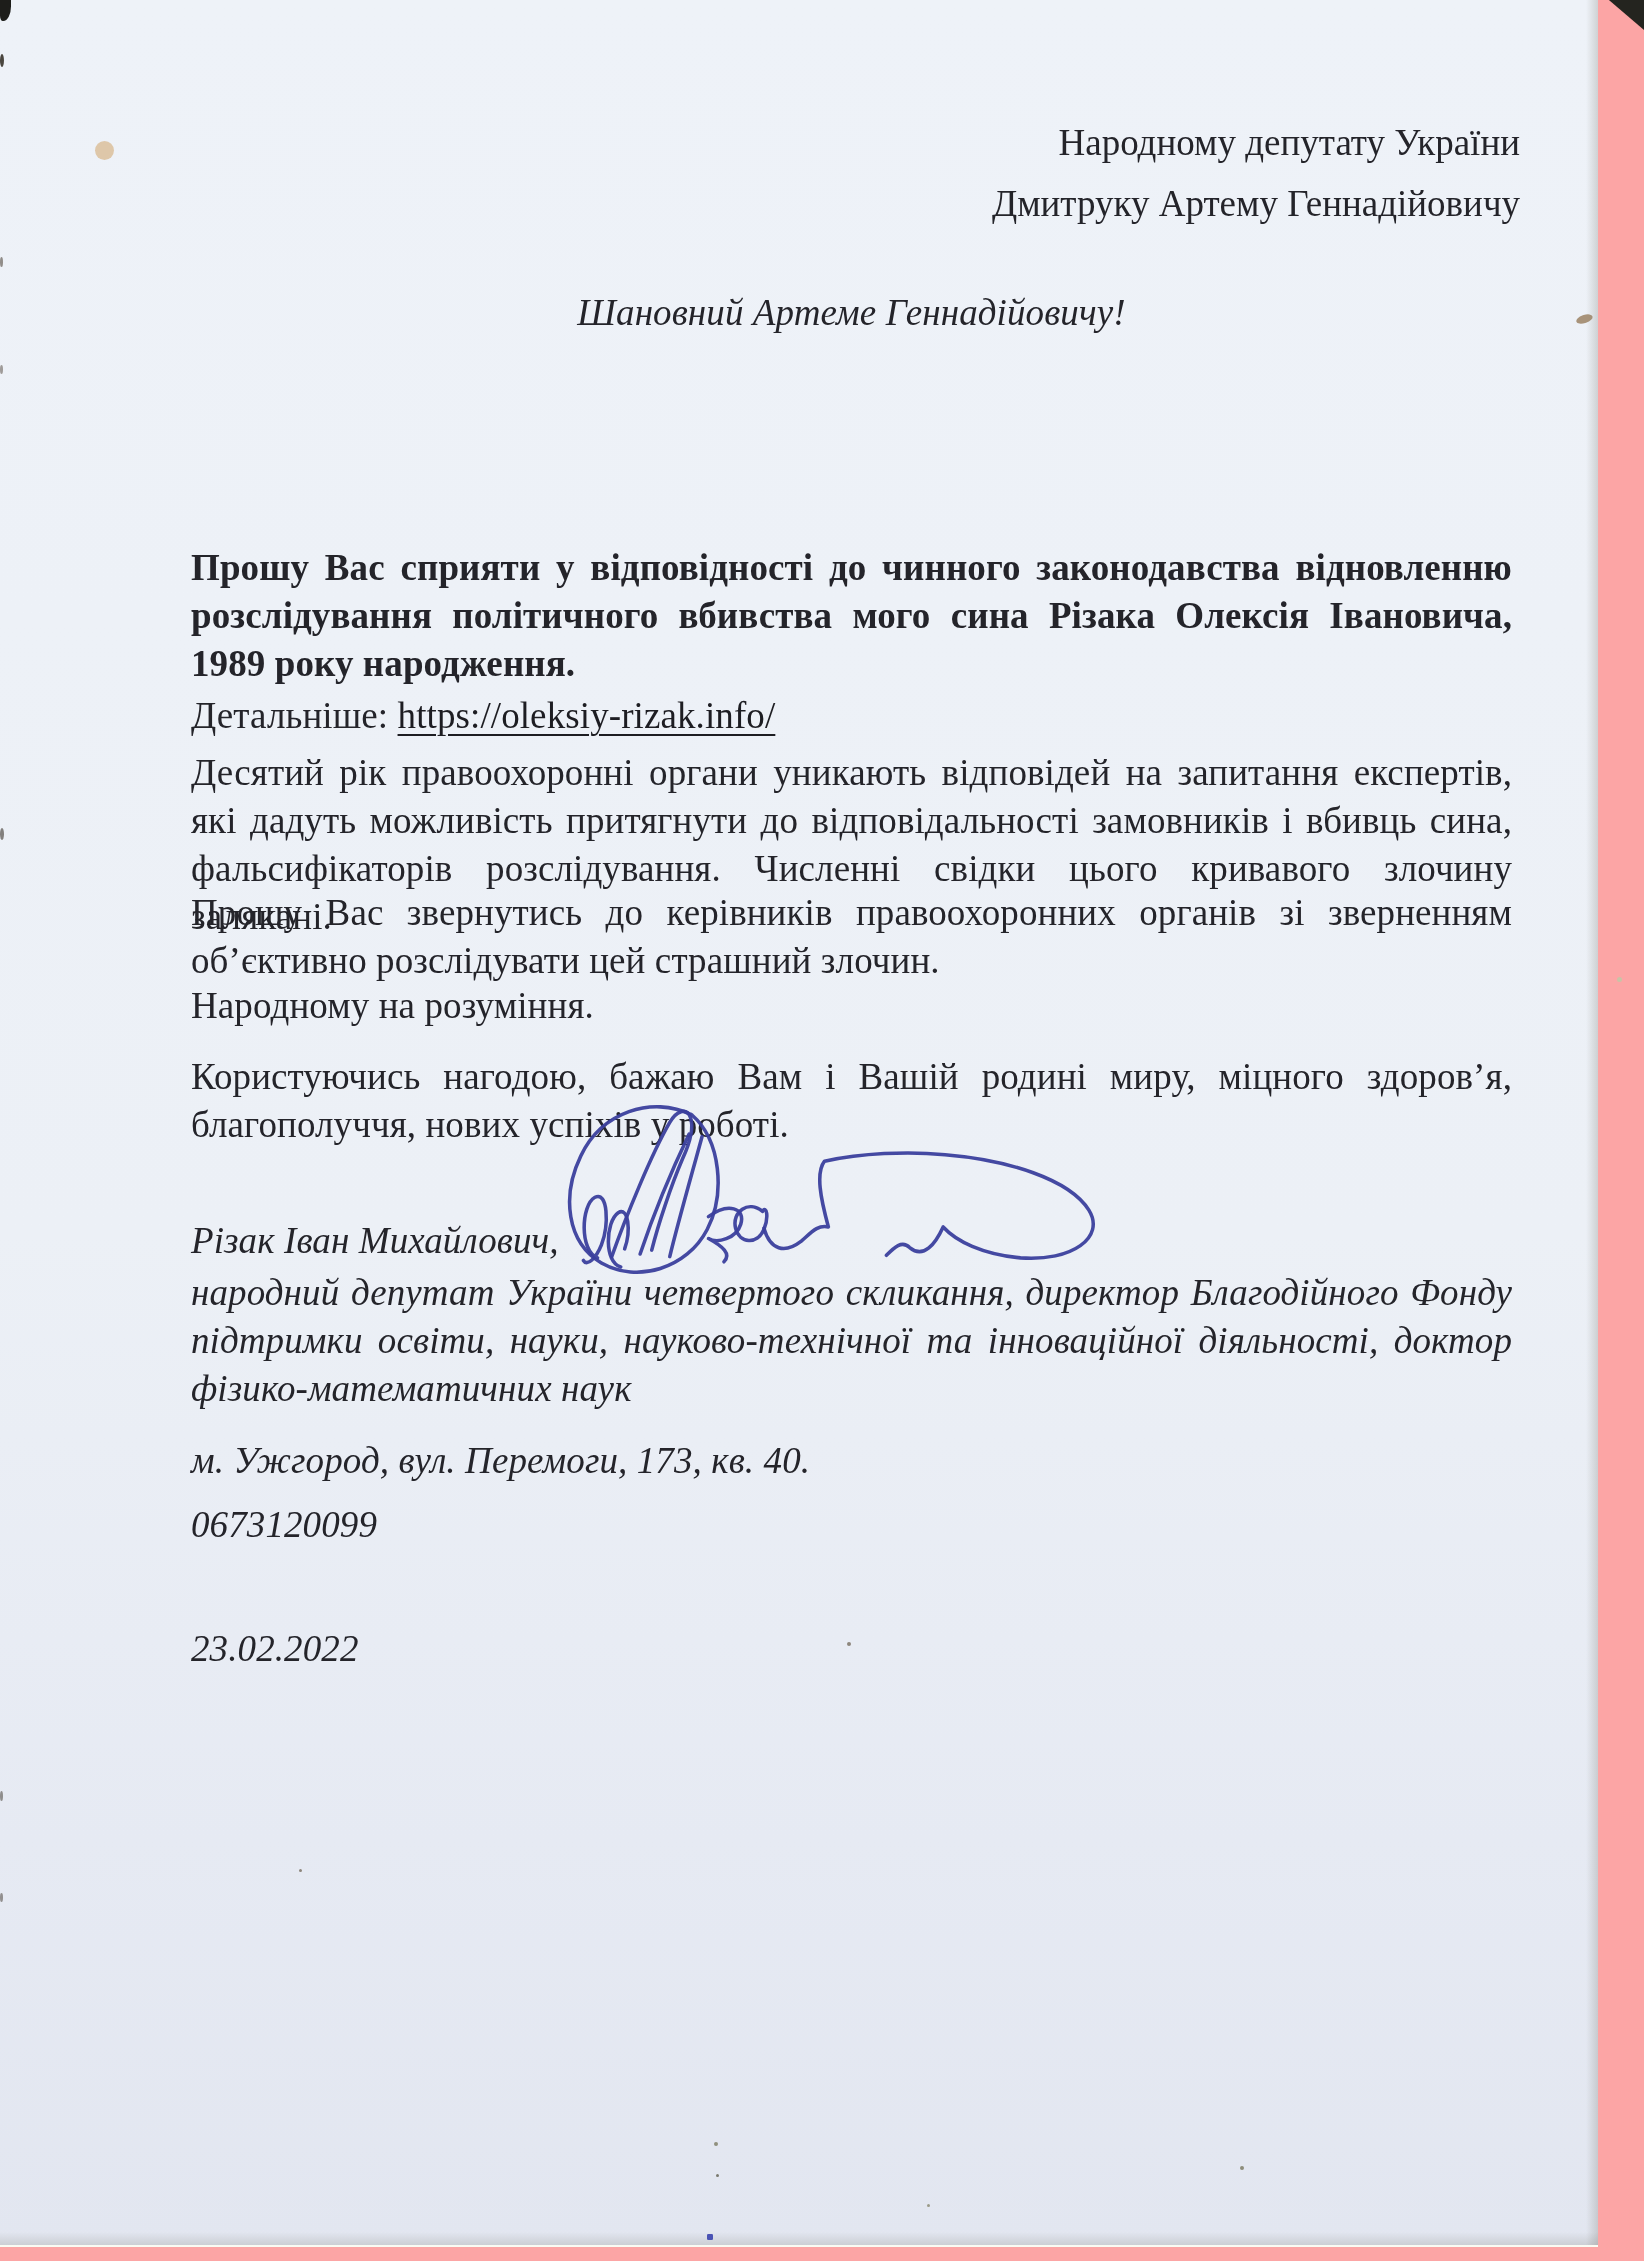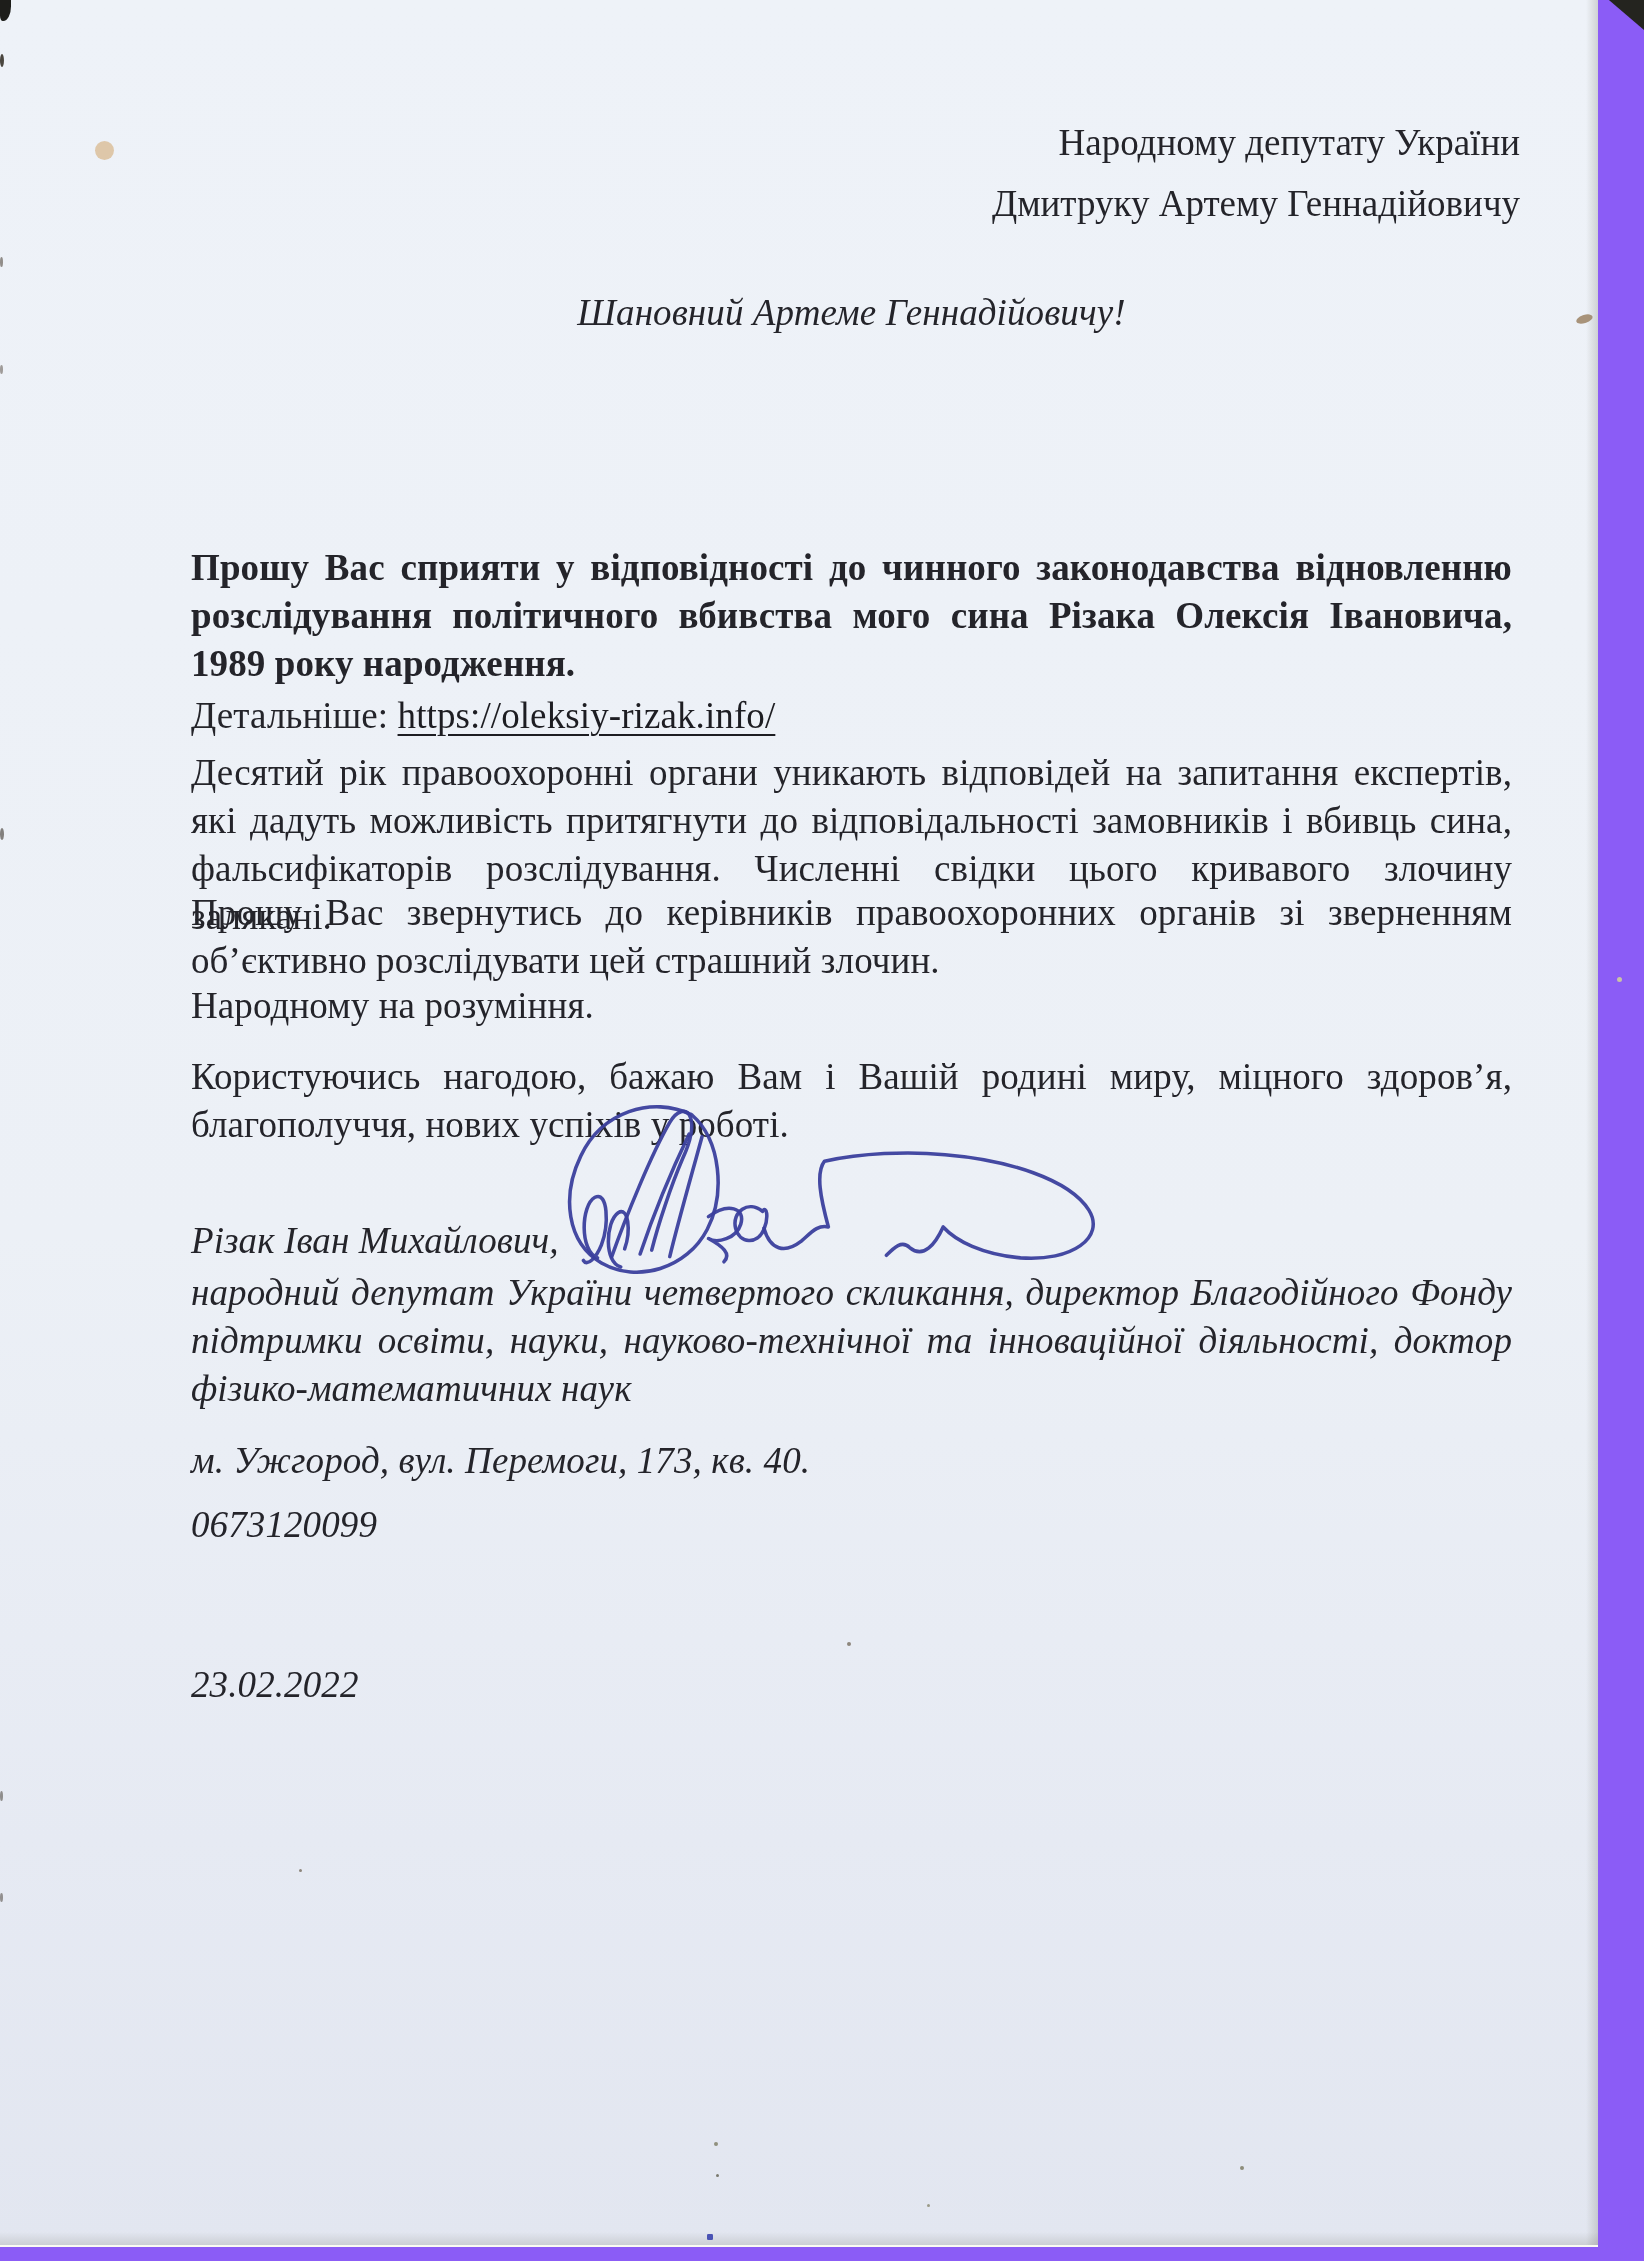--- a/index.html
+++ b/index.html
@@ -1,21 +1,21 @@
 <!DOCTYPE html>
 <html style="font-size:10.3px"><head>
 <meta charset="utf-8">
 <style>
   html,body { margin:0; padding:0; }
   body { background:#efefe2; }
 
   .scan {
     position:relative;
     width:1644px; height:2261px;
-    background:#8b5cf6;            
+    background:#fca5a5;            
     overflow:hidden;
     font-family:"Liberation Serif","DejaVu Serif",serif;
     color:#24242a;
   }
 
   
   .paper {
     position:absolute; left:0; top:0;
     width:1598px; height:2245px;
     background:linear-gradient(180deg,#eef2f8 0%,#ecf0f6 55%,#e6eaf3 82%,#e2e6f0 100%);
@@ -89,21 +89,21 @@
 
   <div class="tblock italic" style="top:1217px;">Різак Іван Михайлович,</div>
 
   <div class="tblock italic justify" style="top:1269px;">народний депутат  України четвертого скликання, директор Благодійного Фонду підтримки освіти, науки, науково-технічної та інноваційної діяльності, доктор фізико-математичних наук</div>
 
   <div class="tblock italic" style="top:1437px;">м. Ужгород, вул. Перемоги, 173, кв. 40.</div>
 
   <div class="tblock italic" style="top:1501px;">0673120099</div>
 
 
-  <div class="tblock italic" style="top:1625px;margin-top:36px;">23.02.2022</div>
+  <div class="tblock italic" style="top:1625px;">23.02.2022</div>
 
   <svg class="signature-svg" width="619" height="213" viewBox="0 0 960 330">
 
     <path d="M 212,32 C 150,2 72,28 40,96 C 10,158 18,230 72,262 C 128,294 205,270 236,210 C 264,156 258,72 212,32"></path>
 
     <path d="M 88,252 C 110,190 150,92 178,44 C 188,26 204,20 210,36 C 216,52 208,78 198,100 C 180,142 160,202 150,242"></path>
     <path d="M 132,248 C 155,180 185,110 208,62"></path>
     <path d="M 228,66 C 210,132 190,202 178,252"></path>
 
     <path d="M 66,254 C 38,244 40,172 62,160 C 82,150 84,202 72,234 C 64,254 50,268 44,258"></path>

